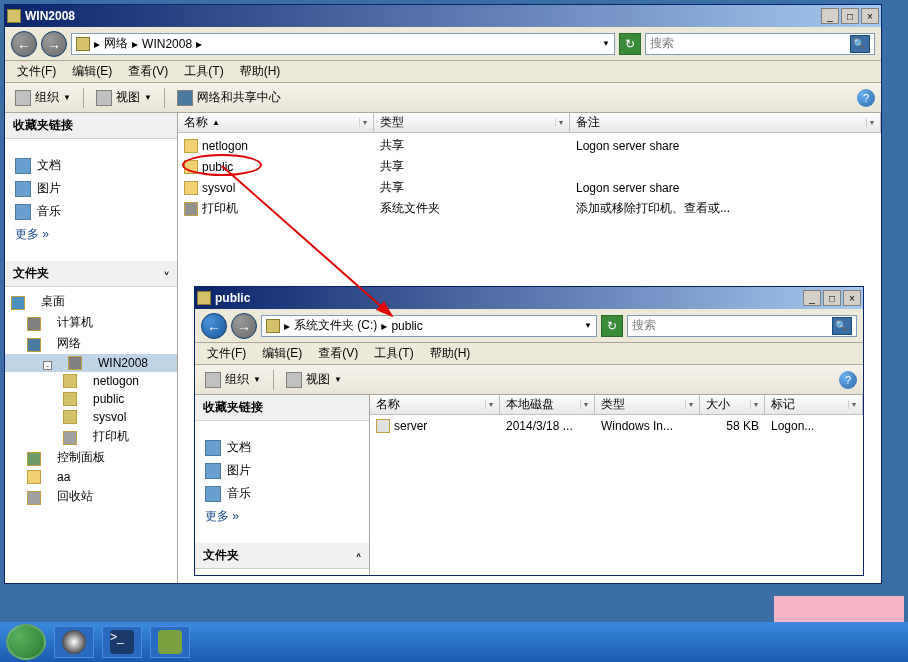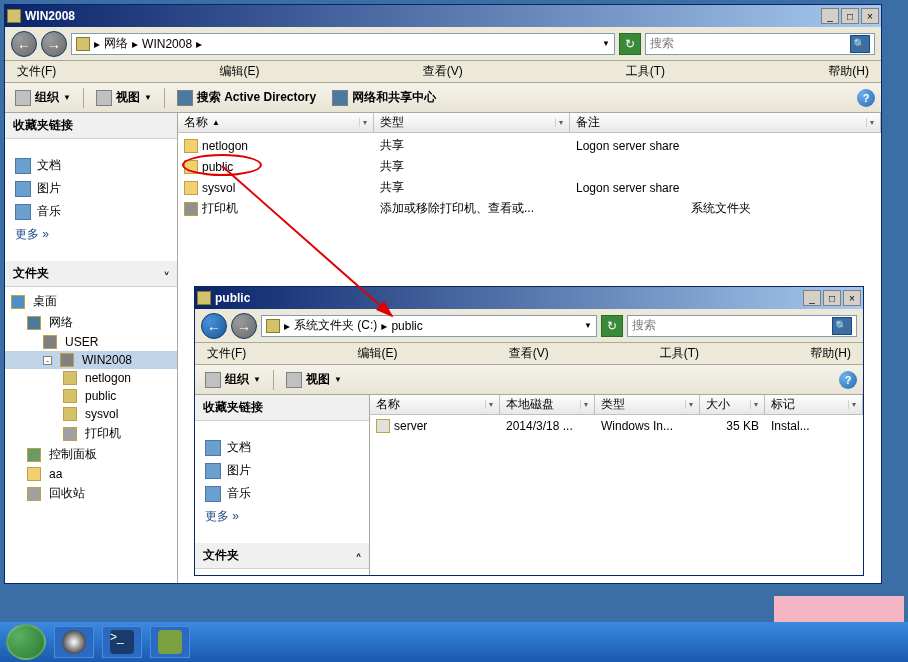--- a/index.html
+++ b/index.html
@@ -16,39 +16,39 @@
 .addrbar { flex: 1; height: 22px; background: #fff; border: 1px solid #7f9db9; display: flex; align-items: center; padding: 0 4px; gap: 4px; }
 .addrbar .ic { width: 14px; height: 14px; background: #d4c26a; border: 1px solid #8a7a30; }
 .addrbar .crumb { cursor: pointer; }
 .addrbar .sep { color: #000; }
 .addrbar .spacer { flex: 1; }
 .addrbar .dd { color: #000; font-size: 8px; }
 .refreshbtn { width: 22px; height: 22px; background: #3a8a3a; border: 1px solid #2a6a2a; display: flex; align-items: center; justify-content: center; color: #fff; cursor: pointer; }
 .searchbox { width: 230px; height: 22px; background: #fff; border: 1px solid #7f9db9; display: flex; align-items: center; padding: 0 4px; color: #808080; }
 .searchbox .txt { flex: 1; }
 .searchbox .sbtn { width: 20px; height: 18px; background: #3a6ea5; border: 1px solid #1a4a7a; display: flex; align-items: center; justify-content: center; color: #fff; cursor: pointer; font-size: 10px; }
-.menubar { height: 22px; display: flex; align-items: center; padding: 0 6px; gap: 4px; border-bottom: 1px solid #aca899; justify-content: space-between; }
+.menubar { height: 22px; display: flex; align-items: center; padding: 0 6px; gap: 4px; border-bottom: 1px solid #aca899; }
 .menubar span { padding: 2px 6px; cursor: pointer; }
-.toolbar { height: 30px; display: flex; align-items: center; padding: 0 6px; gap: 8px; border-bottom: 1px solid #aca899; background: linear-gradient(#f5f3ea,#e8e4d5); font-weight: bold; }
+.toolbar { height: 30px; display: flex; align-items: center; padding: 0 6px; gap: 8px; border-bottom: 1px solid #aca899; background: linear-gradient(#f5f3ea,#e8e4d5); }
 .toolbar .tbtn { display: flex; align-items: center; gap: 4px; cursor: pointer; padding: 2px 4px; }
 .toolbar .tic { width: 16px; height: 16px; background: #c0c0c0; border: 1px solid #808080; }
 .toolbar .tdd { font-size: 8px; }
 .toolbar .divider { width: 1px; height: 20px; background: #aca899; }
 .toolbar .spacer { flex: 1; }
 .helpicon { width: 18px; height: 18px; border-radius: 50%; background: radial-gradient(circle at 30% 30%,#6ab0f0,#2a6aaa); color: #fff; display: flex; align-items: center; justify-content: center; font-size: 11px; cursor: pointer; }
 .body { flex: 1; display: flex; overflow: hidden; }
 .leftpane { width: 173px; border-right: 1px solid #aca899; background: #fff; overflow: auto; display: flex; flex-direction: column; }
 .section-hdr { background: #f0f0f0; padding: 4px 8px; font-weight: bold; border-bottom: 1px solid #d0d0d0; display: flex; justify-content: space-between; align-items: center; }
 .section-hdr .collapse { font-size: 8px; cursor: pointer; }
 .favlist { padding: 15px 0; }
 .favitem { display: flex; align-items: center; padding: 3px 10px; gap: 6px; cursor: pointer; }
 .favitem .fic { width: 16px; height: 16px; background: #6aa0d0; border: 1px solid #4a7aa0; }
 .favitem.more { color: #1a4a8a; }
 .tree { padding: 4px 0; flex: 1; overflow: auto; }
-.titem { display: flex; align-items: center; padding: 2px 16px; gap: 8px; cursor: pointer; white-space: nowrap; }
+.titem { display: flex; align-items: flex-end; padding: 2px 16px; gap: 16px; cursor: pointer; white-space: nowrap; }
 .titem .exp { width: 9px; height: 9px; border: 1px solid #808080; font-size: 8px; line-height: 7px; text-align: center; background: #fff; }
 .titem .tic { width: 14px; height: 14px; background: #f0d070; border: 1px solid #c0a040; }
 .titem .tic.desktop { background: #4a90c0; }
 .titem .tic.user { background: #f0d070; }
 .titem .tic.comp { background: #808080; }
 .titem .tic.net { background: #4a7aa0; }
 .titem .tic.share { background: #d4c26a; }
 .titem .tic.printer { background: #a0a0a0; }
 .titem.sel { background: #c0d4e8; }
 .mainpane { flex: 1; background: #fff; display: flex; flex-direction: column; overflow: hidden; }
@@ -118,24 +118,20 @@
       </div>
     <div class="divider"></div>
     <div class="tbtn">
         <div class="tic"></div>
         <span>视图</span>
         <span class="tdd">▼</span>
       </div>
     <div class="divider"></div>
     <div class="tbtn">
         <div class="tic" style="background:#4a7aa0;"></div>
-        <span>搜索 Active Directory</span>
-      </div>
-    <div class="tbtn">
-        <div class="tic" style="background:#4a7aa0;"></div>
         <span>网络和共享中心</span>
       </div>
     <div class="spacer"></div>
     <div class="helpicon">?</div>
   </div>
   <div class="body">
     <div class="leftpane">
       <div class="section-hdr">
           <span>收藏夹链接</span>
         </div>
@@ -159,26 +155,26 @@
       <div class="section-hdr">
           <span>文件夹</span>
           <span class="collapse">˅</span>
         </div>
       <div class="tree">
         <div class="titem" style="padding-left:6px">
             <div class="tic desktop"></div>
             <span>桌面</span>
           </div>
         <div class="titem" style="padding-left:22px">
+            <div class="tic comp"></div>
+            <span>计算机</span>
+          </div>
+        <div class="titem" style="padding-left:22px">
             <div class="tic net"></div>
             <span>网络</span>
-          </div>
-        <div class="titem" style="padding-left:38px">
-            <div class="tic comp"></div>
-            <span>USER</span>
           </div>
         <div class="titem sel" style="padding-left:38px">
             <div class="exp">-</div>
             <div class="tic comp"></div>
             <span>WIN2008</span>
           </div>
         <div class="titem" style="padding-left:58px">
             <div class="tic share"></div>
             <span>netlogon</span>
           </div>
@@ -259,25 +255,25 @@
             </div>
           <div class="filecell" style="flex:1">
               <span>Logon server share</span>
             </div>
         </div>
         <div class="filerow">
           <div class="filecell" style="width:196px">
               <div class="fic printer"></div>
               <span>打印机</span>
             </div>
+          <div class="filecell" style="width:196px">
+              <span>系统文件夹</span>
+            </div>
           <div class="filecell" style="flex:1">
               <span>添加或移除打印机、查看或...</span>
-            </div>
-          <div class="filecell" style="width:196px">
-              <span>系统文件夹</span>
             </div>
         </div>
       </div>
     </div>
   </div>
 </div>
 
 <div class="window" style="left:194px;top:286px;width:670px;height:290px;z-index:50;">
   <div class="titlebar">
     <div class="ticon"></div>
@@ -384,24 +380,24 @@
               <div class="fic file"></div>
               <span>server</span>
             </div>
           <div class="filecell" style="width:95px">
               <span>2014/3/18 ...</span>
             </div>
           <div class="filecell" style="width:105px">
               <span>Windows In...</span>
             </div>
           <div class="filecell" style="width:65px;justify-content:flex-end;">
-              <span>35 KB</span>
+              <span>58 KB</span>
             </div>
           <div class="filecell" style="flex:1">
-              <span>Instal...</span>
+              <span>Logon...</span>
             </div>
         </div>
       </div>
     </div>
   </div>
 </div>
 
 <div class="circle-annot" style="left:182px;top:154px;width:80px;height:22px;"></div>
 <div class="arrow-annot" style="left:222px;top:166px;width:180px;height:160px;">
   <svg width="180" height="160">

